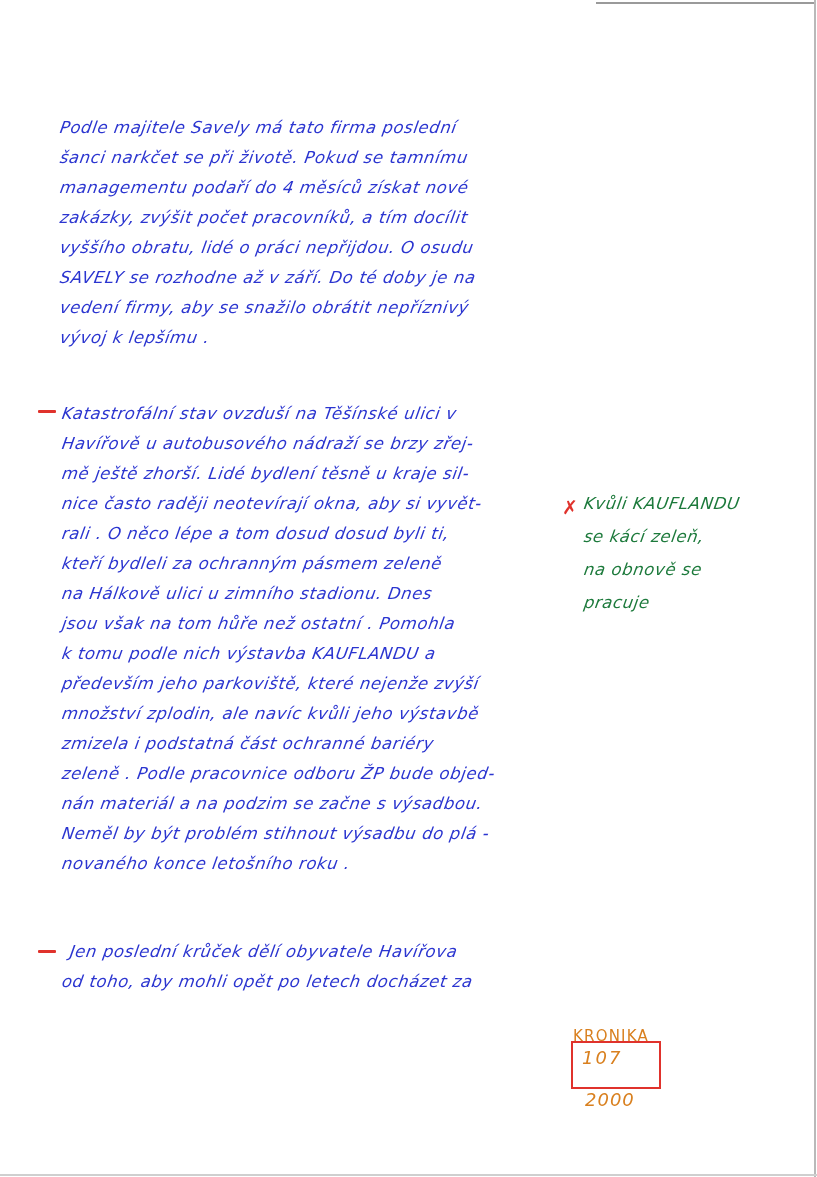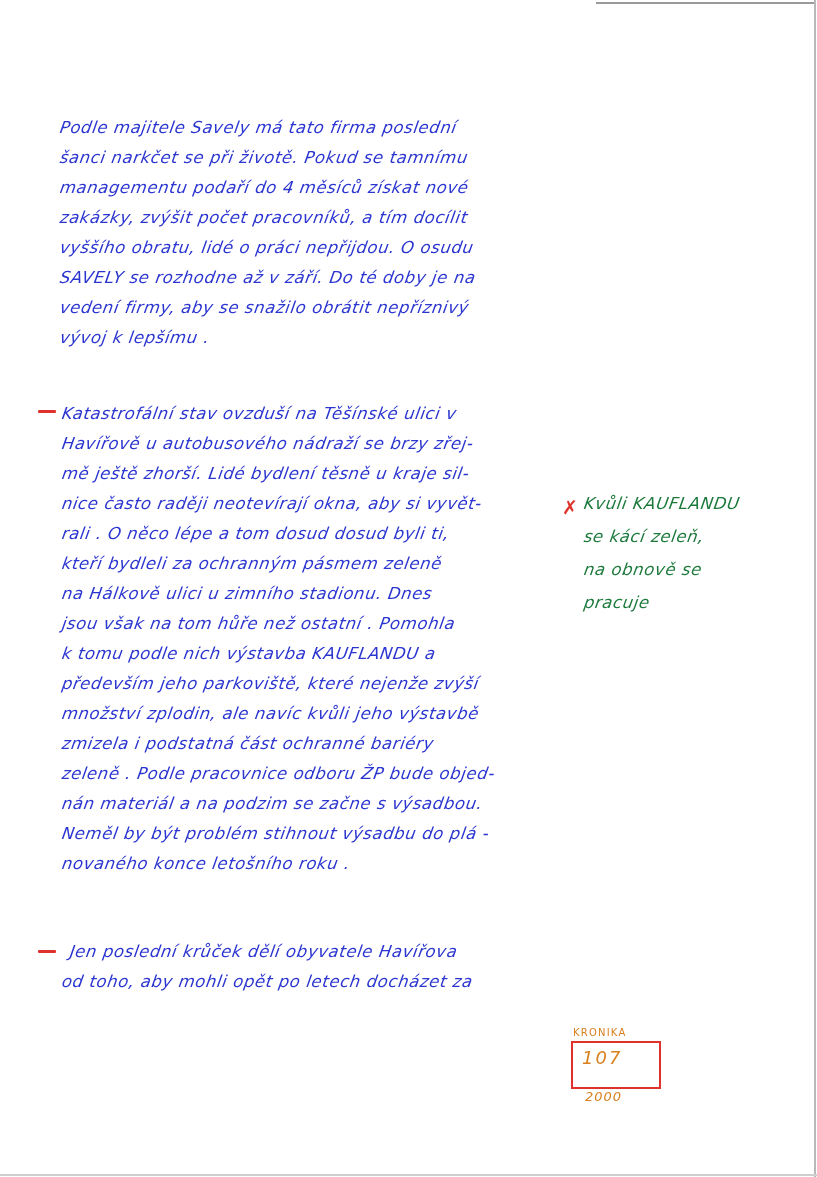--- a/index.html
+++ b/index.html
@@ -90,21 +90,21 @@
     left: 568px;
     top: 1027px;
     width: 96px;
     height: 90px;
   }
   #stamp .stamp-title {
     position: absolute;
     top: 0px;
     left: 5px;
     font-family: "DejaVu Sans", sans-serif;
-    font-size: 10px;
+    font-size: 15px;
     letter-spacing: 1.2px;
     color: #d9801f;
   }
   #stamp .stamp-box {
     position: absolute;
     top: 14px;
     left: 3px;
     width: 86px;
     height: 44px;
     border: 2px solid #e0322c;
@@ -118,21 +118,21 @@
     font-size: 18px;
     color: #d9801f;
     letter-spacing: 2px;
   }
   #stamp .stamp-year {
     position: absolute;
     top: 62px;
     left: 17px;
     font-family: "DejaVu Sans", sans-serif;
     font-style: italic;
-    font-size: 13px;
+    font-size: 18px;
     color: #d9801f;
     letter-spacing: 1px;
   }
 </style>
 </head>
 <body>
 
 <div id="page">
 
   <div class="scan-edge-top"></div>

